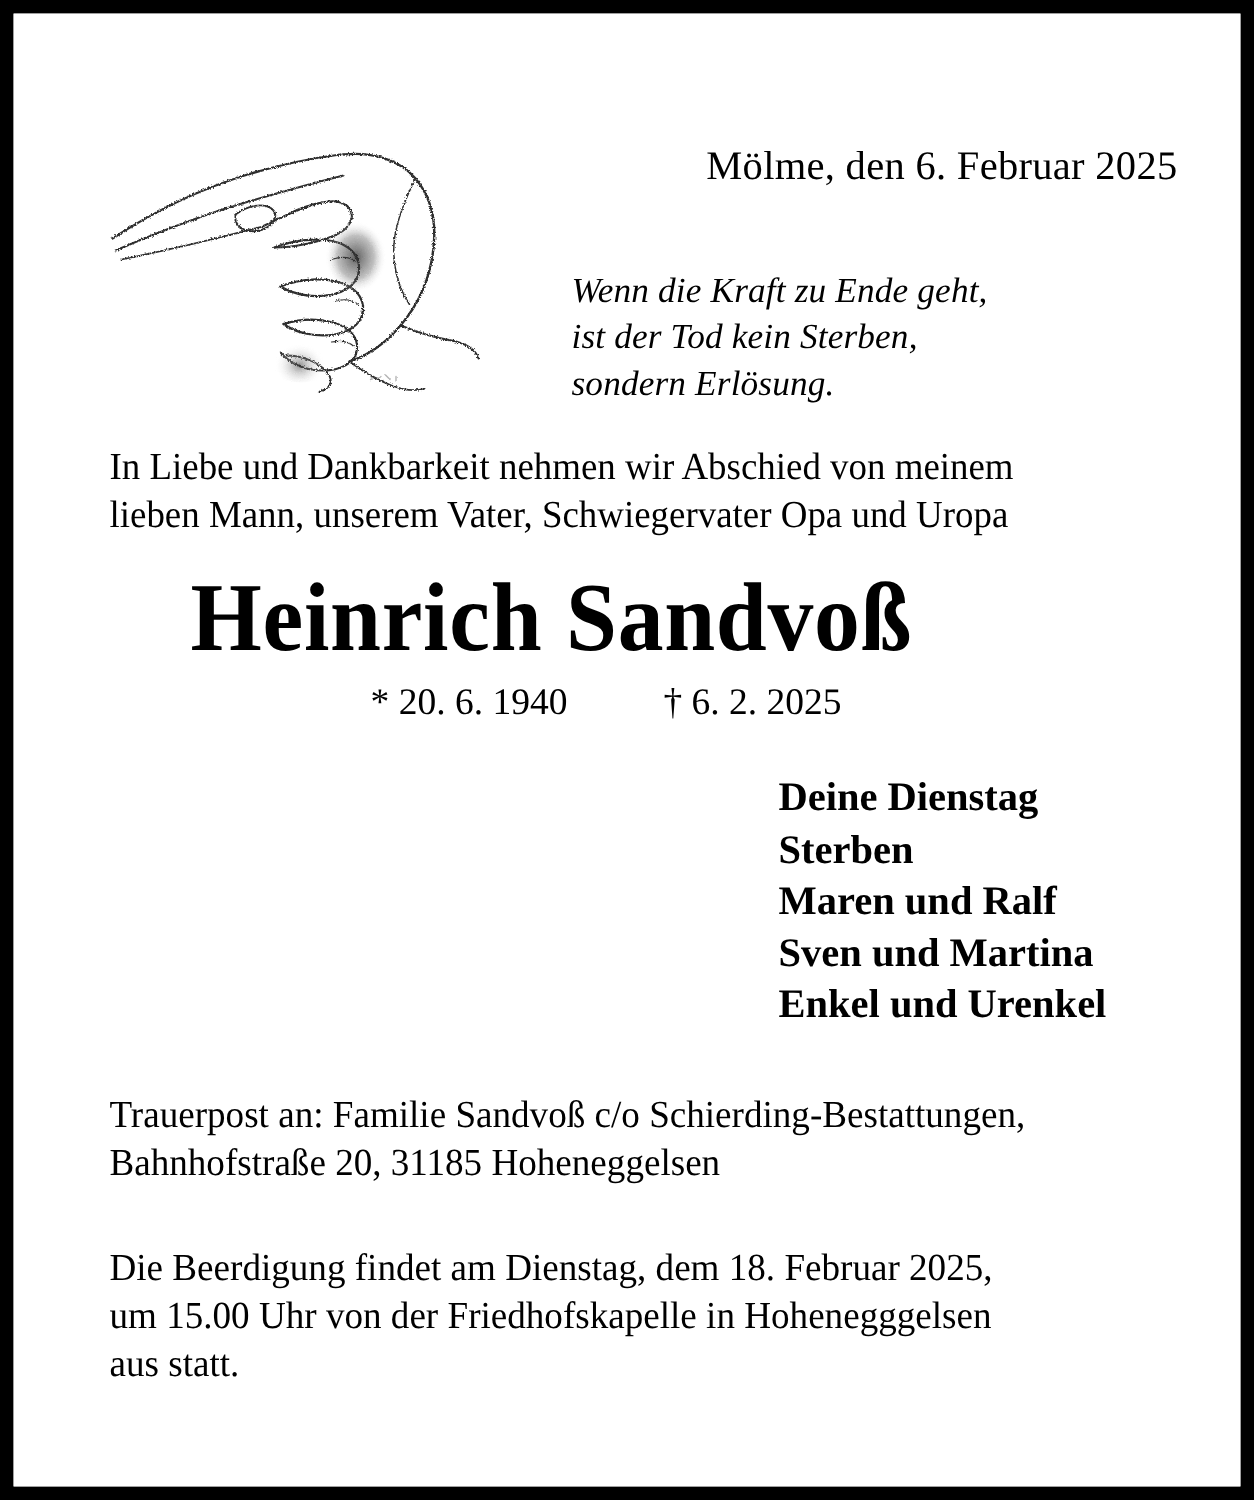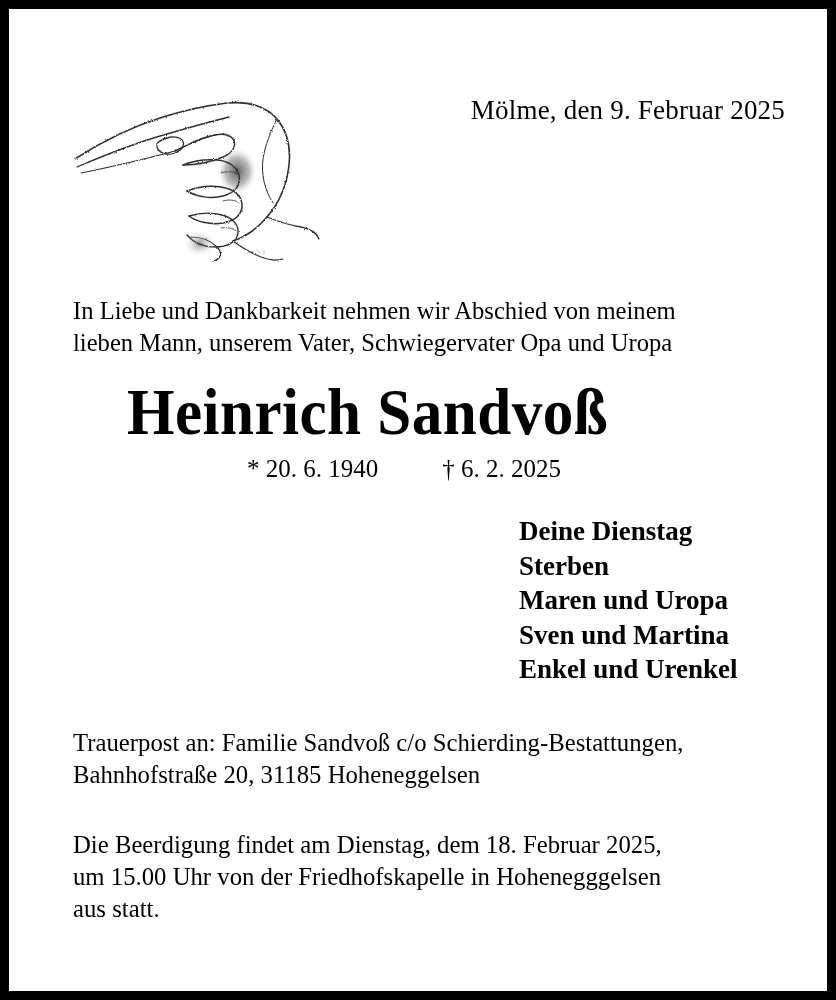--- a/index.html
+++ b/index.html
@@ -189,38 +189,43 @@
           <ellipse cx="158" cy="86" rx="34" ry="40" fill="url(#shade)"></ellipse>
           <ellipse cx="130" cy="142" rx="30" ry="26" fill="url(#shade2)"></ellipse>
         </g>
 
         <g opacity="0.45" filter="url(#grain2)" stroke="#555" fill="none" stroke-width="0.9" stroke-linecap="round">
           <path d="M176 166 c3-3 5 1 7-2 M186 163 l3 3 M193 164 l0 3"></path>
         </g>
       </svg>
     </div>
 
-    <div class="dateline">Mölme, den 9. Februar 2025</div>
-
+    <div class="dateline">Mölme, den 6. Februar 2025</div>
+
+    <div class="verse">
+      <div>Wenn die Kraft zu Ende geht,</div>
+      <div>ist der Tod kein Sterben,</div>
+      <div>sondern Erlösung.</div>
+    </div>
 
     <div class="intro">
       <div>In Liebe und Dankbarkeit nehmen wir Abschied von meinem</div>
       <div>lieben Mann, unserem Vater, Schwiegervater Opa und Uropa</div>
     </div>
 
     <div class="name">Heinrich Sandvoß</div>
 
     <div class="dates">
       <span class="born">* 20. 6. 1940</span><span class="died">† 6. 2. 2025</span>
     </div>
 
     <div class="survivors">
       <div>Deine Dienstag</div>
       <div>Sterben</div>
-      <div>Maren und Uropa</div>
+      <div>Maren und Ralf</div>
       <div>Sven und Martina</div>
       <div>Enkel und Urenkel</div>
     </div>
 
     <div class="address">
       <div>Trauerpost an: Familie Sandvoß c/o Schierding-Bestattungen,</div>
       <div>Bahnhofstraße 20, 31185 Hoheneggelsen</div>
     </div>
 
     <div class="funeral">

